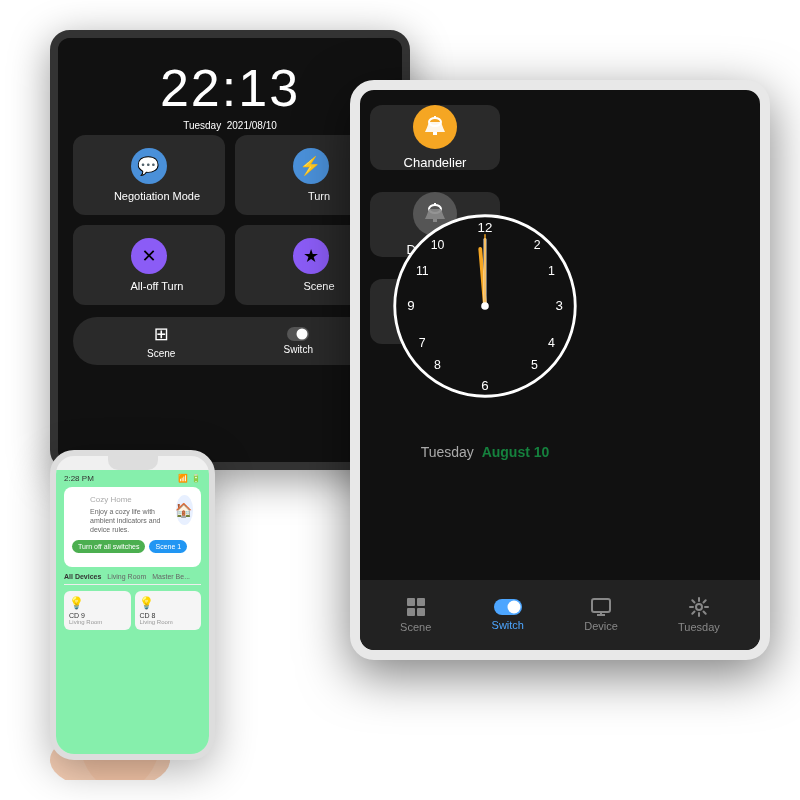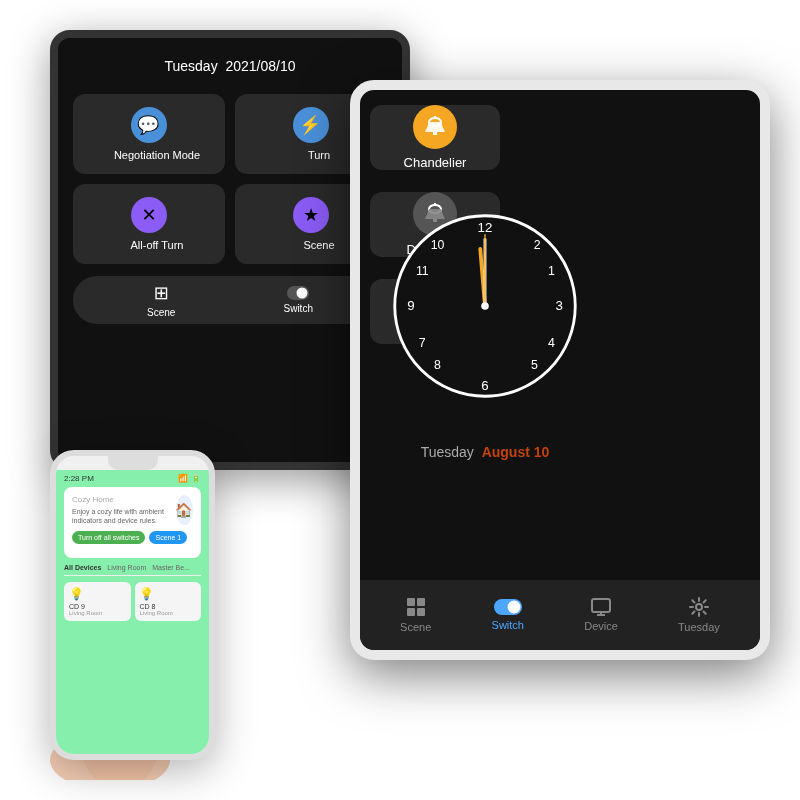--- a/index.html
+++ b/index.html
@@ -49,22 +49,22 @@
     .time-display {
       color: white;
       font-size: 52px;
       font-weight: 300;
       letter-spacing: 2px;
       margin-bottom: 2px;
     }
 
     .date-display {
       color: #aaa;
-      font-size: 14px;
-      margin-bottom: 20px;
+      font-size: 10px;
+      margin-bottom: 4px;
     }
 
     .date-display span {
       color: white;
     }
 
     .modes-grid {
       display: grid;
       grid-template-columns: 1fr 1fr;
       gap: 10px;
@@ -141,21 +141,21 @@
     }
 
     .clock-date {
       margin-top: 15px;
       color: #aaa;
       font-size: 14px;
       text-align: center;
     }
 
     .clock-date strong {
-      color: #c2410c;
+      color: #15803d;
     }
 
     
     .devices-section {
       width: 150px;
       display: flex;
       flex-direction: column;
       padding: 15px 10px;
       gap: 22px;
     }
@@ -376,20 +376,21 @@
     }
 
   </style>
 </head>
 <body>
 
 <div class="scene-container">
 
   <div class="tablet-back">
     <div class="tablet-back-inner">
+      <div class="time-display">22:13</div>
       <div class="date-display">
         <span>Tuesday</span>
         &nbsp;<span>2021/08/10</span>
       </div>
       <div class="modes-grid">
         <div class="mode-btn">
           <div class="mode-icon blue">💬</div>
           <div class="mode-label">Negotiation Mode</div>
         </div>
         <div class="mode-btn">
@@ -524,21 +525,21 @@
   </div>
 
   <div class="phone">
     <div class="phone-notch"></div>
     <div class="phone-screen">
       <div class="phone-status">
         <span>2:28 PM</span>
         <span>📶 🔋</span>
       </div>
       <div class="phone-content">
-        <div style="display:flex; justify-content:flex-start; align-items:flex-start;">
+        <div style="display:flex; justify-content:flex-start; align-items:flex-start;margin-left:18px;">
           <div>
             <div class="phone-home-label">Cozy Home</div>
             <div class="phone-desc">Enjoy a cozy life with ambient indicators and device rules.</div>
           </div>
           <div class="phone-house-icon">🏠</div>
         </div>
         <div class="phone-btns">
           <div class="phone-btn-green">Turn off all switches</div>
           <div class="phone-btn-blue">Scene 1</div>
         </div>

